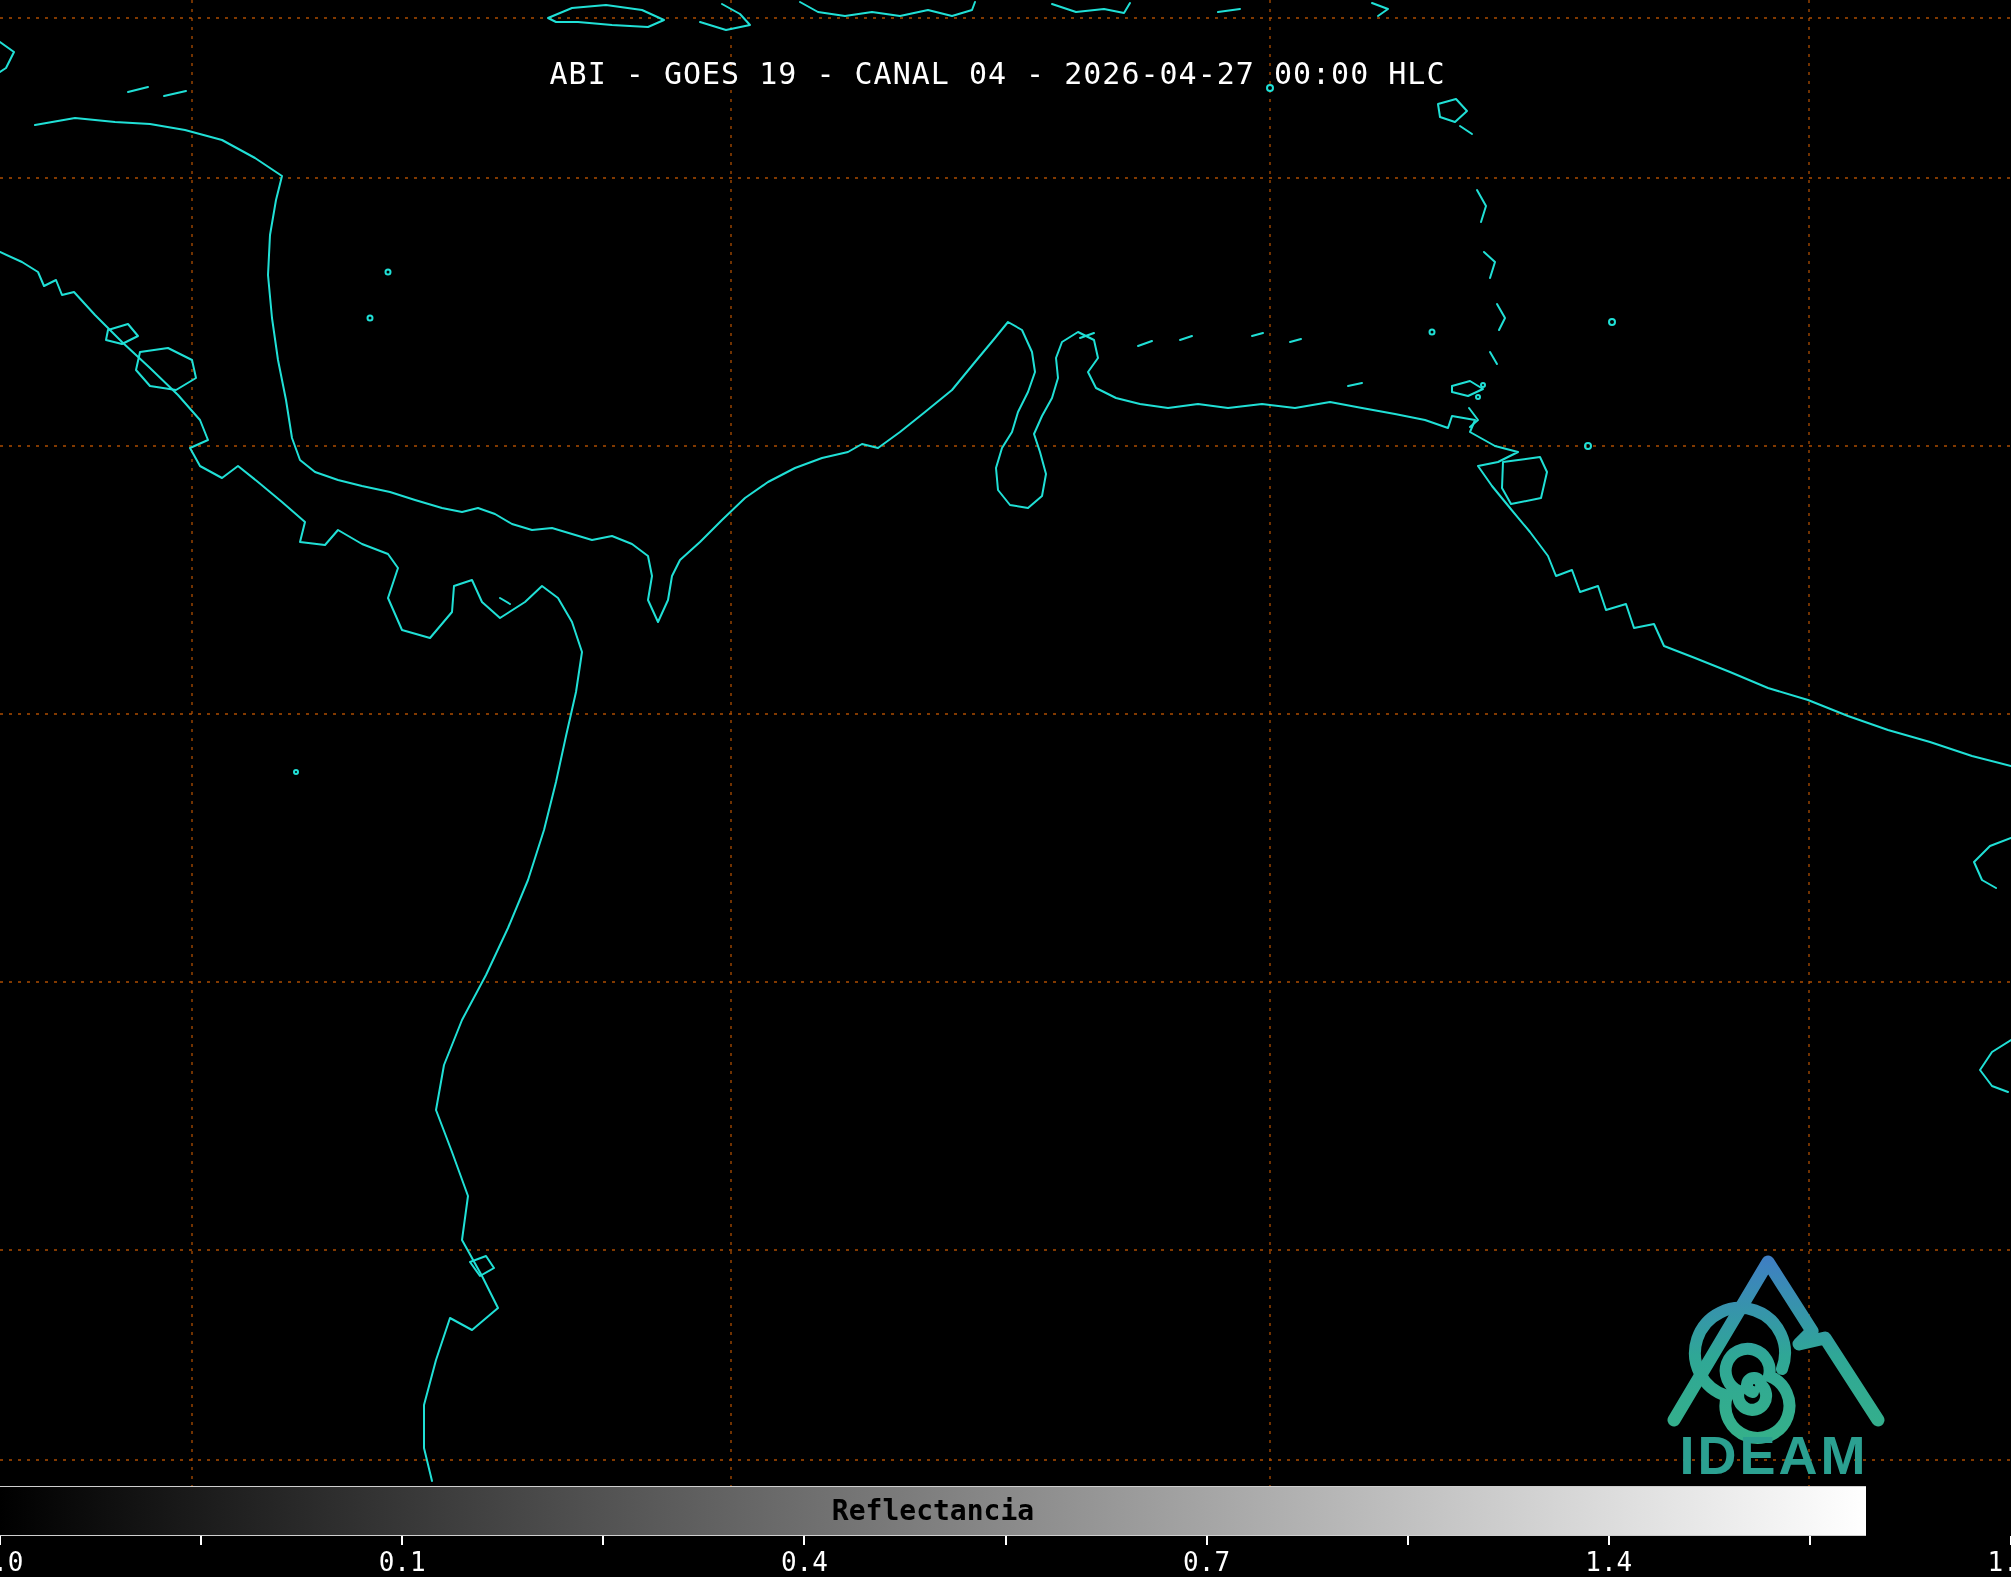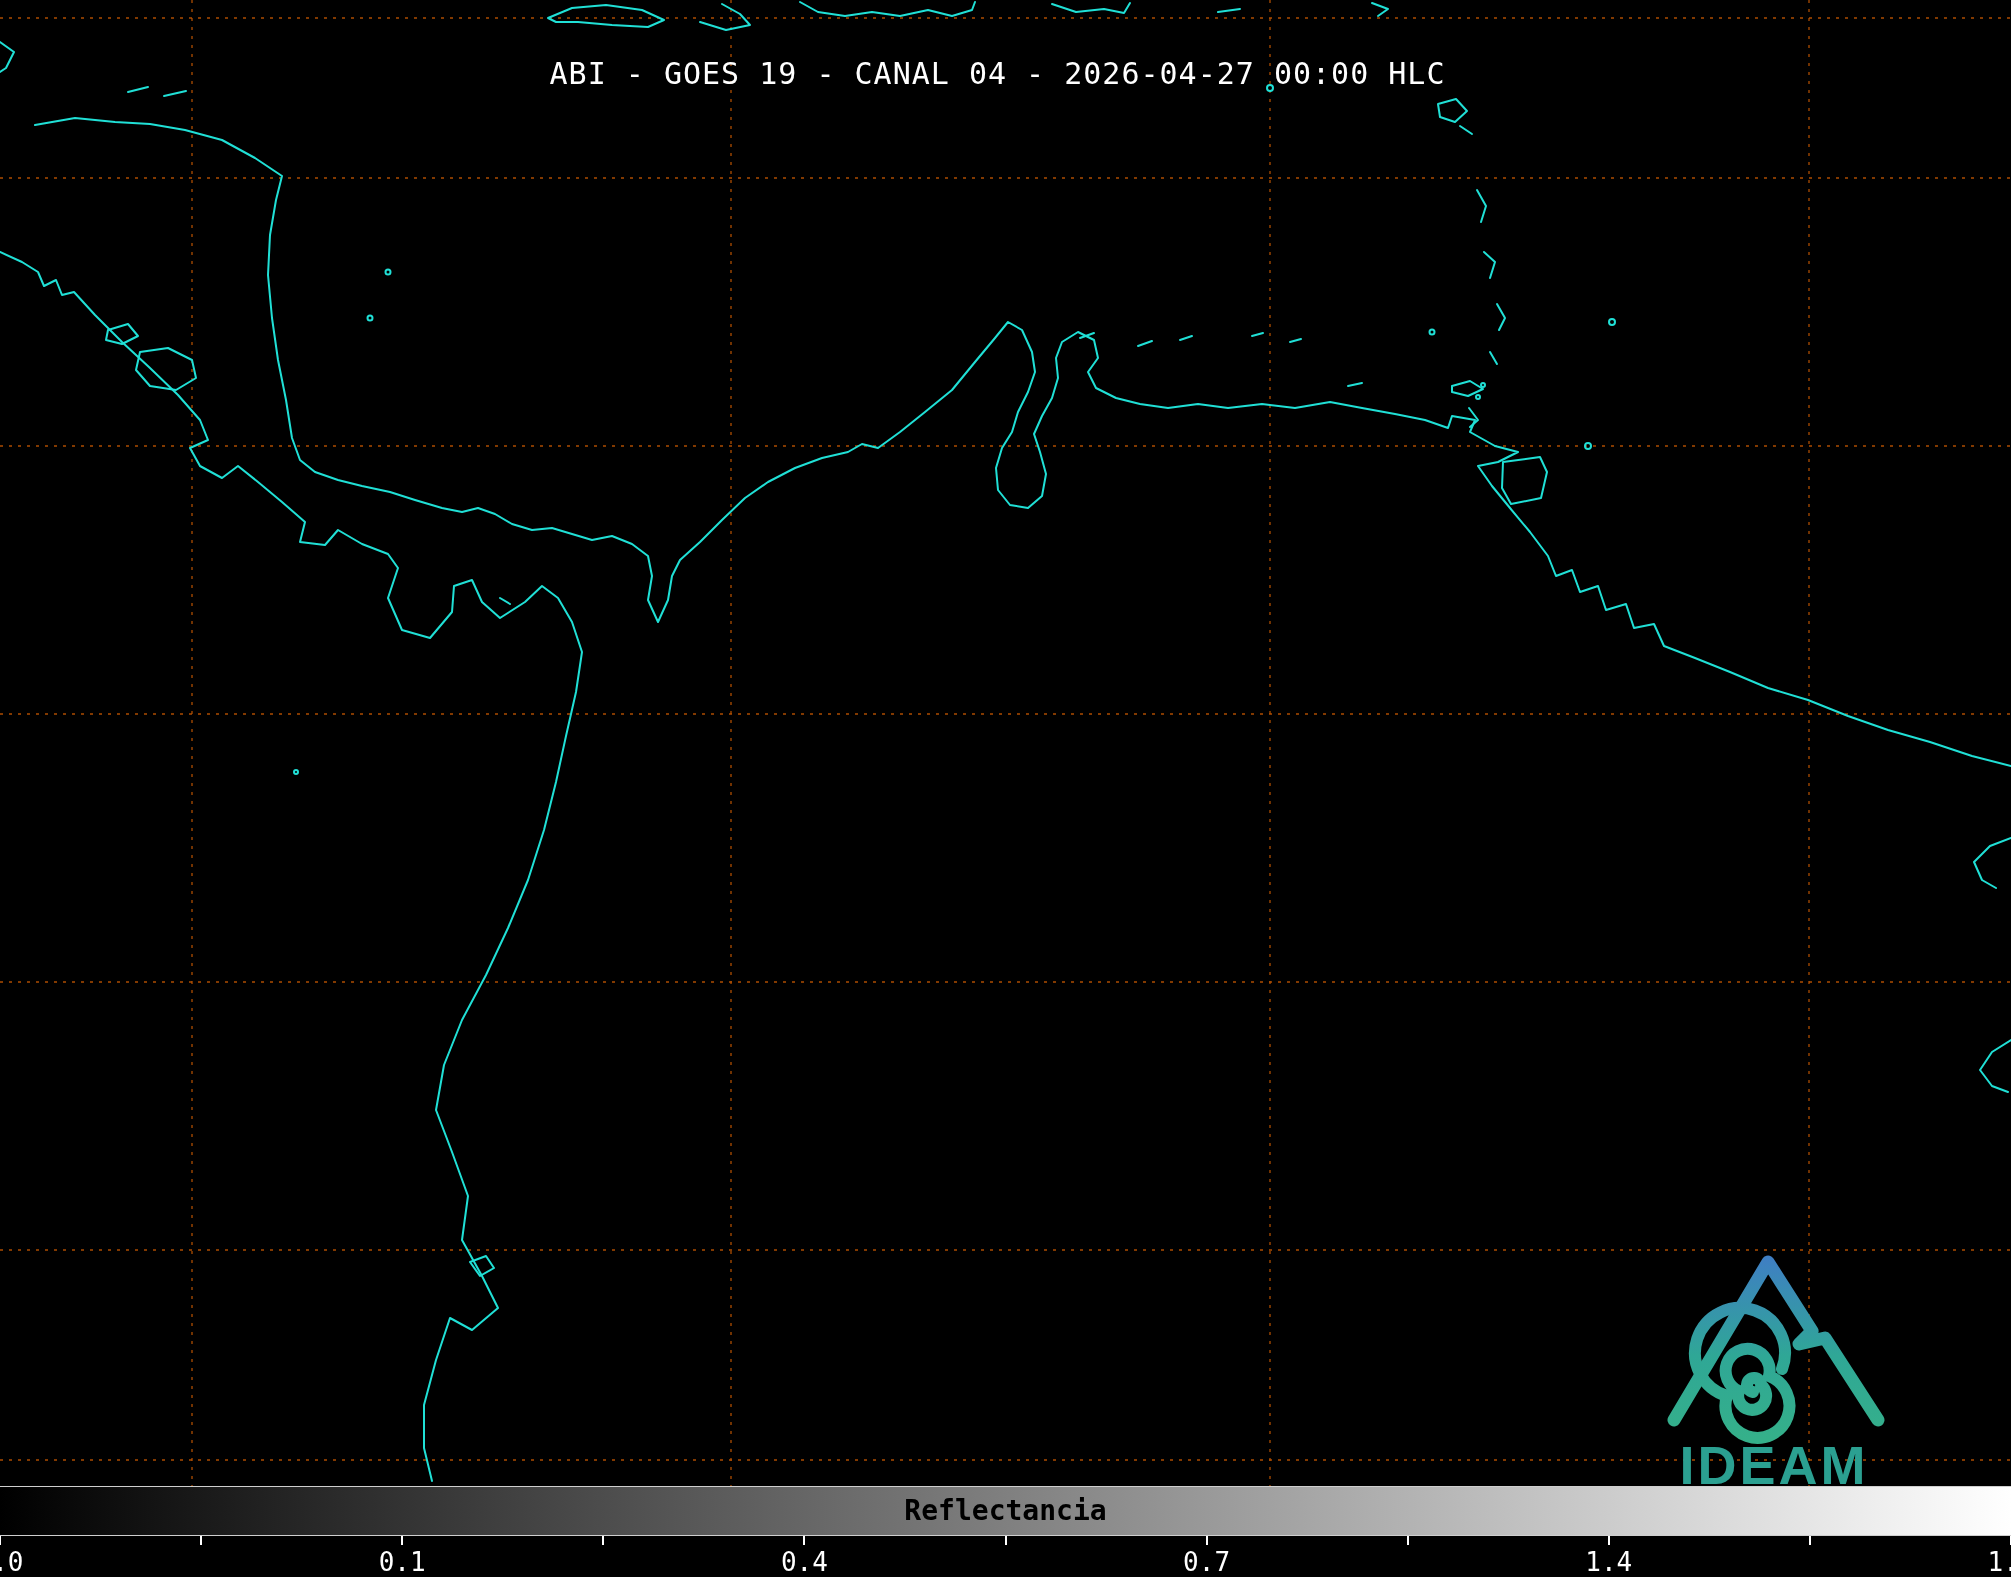--- a/index.html
+++ b/index.html
@@ -29,21 +29,21 @@
     top:56px;left:0;right:16px;
     text-align:center;
     color:var(--title_text,#ffffff);
     font-size:30px;
     letter-spacing:1px;
     font-family:"DejaVu Sans Mono", monospace;
   }
   .colorbar{
     position:absolute;
     left:0;top:1486px;
-    width:2011px;height:50px;
+    width:1866px;height:50px;
     background:linear-gradient(to right, var(--colorbar_start,#000000), var(--colorbar_end,#ffffff));
     border-top:1px solid #cfcfcf;
     border-bottom:1px solid #cfcfcf;
     box-sizing:border-box;
   }
   .colorbar-label{
     display:block;
     width:100%;
     line-height:48px;
     text-align:center;
@@ -76,21 +76,20 @@
   .logo-text{
     position:absolute;
     left:1662px;top:1424px;
     width:224px;
     text-align:center;
     font-family:"Liberation Sans", sans-serif;
     font-weight:bold;
     font-size:54px;
     letter-spacing:3px;
     color:var(--logo_text,#2ba091);
-    margin-top:10px;
   }
   .logo-stroke{
     fill:none;
     stroke:url(#logograd);
     stroke-linecap:round;
     stroke-linejoin:round;
   }
   .stopA{stop-color:var(--logo_blue,#3f7ec4);}
   .stopB{stop-color:var(--logo_teal,#2fa796);}
   .stopC{stop-color:var(--logo_green,#35b08a);}

